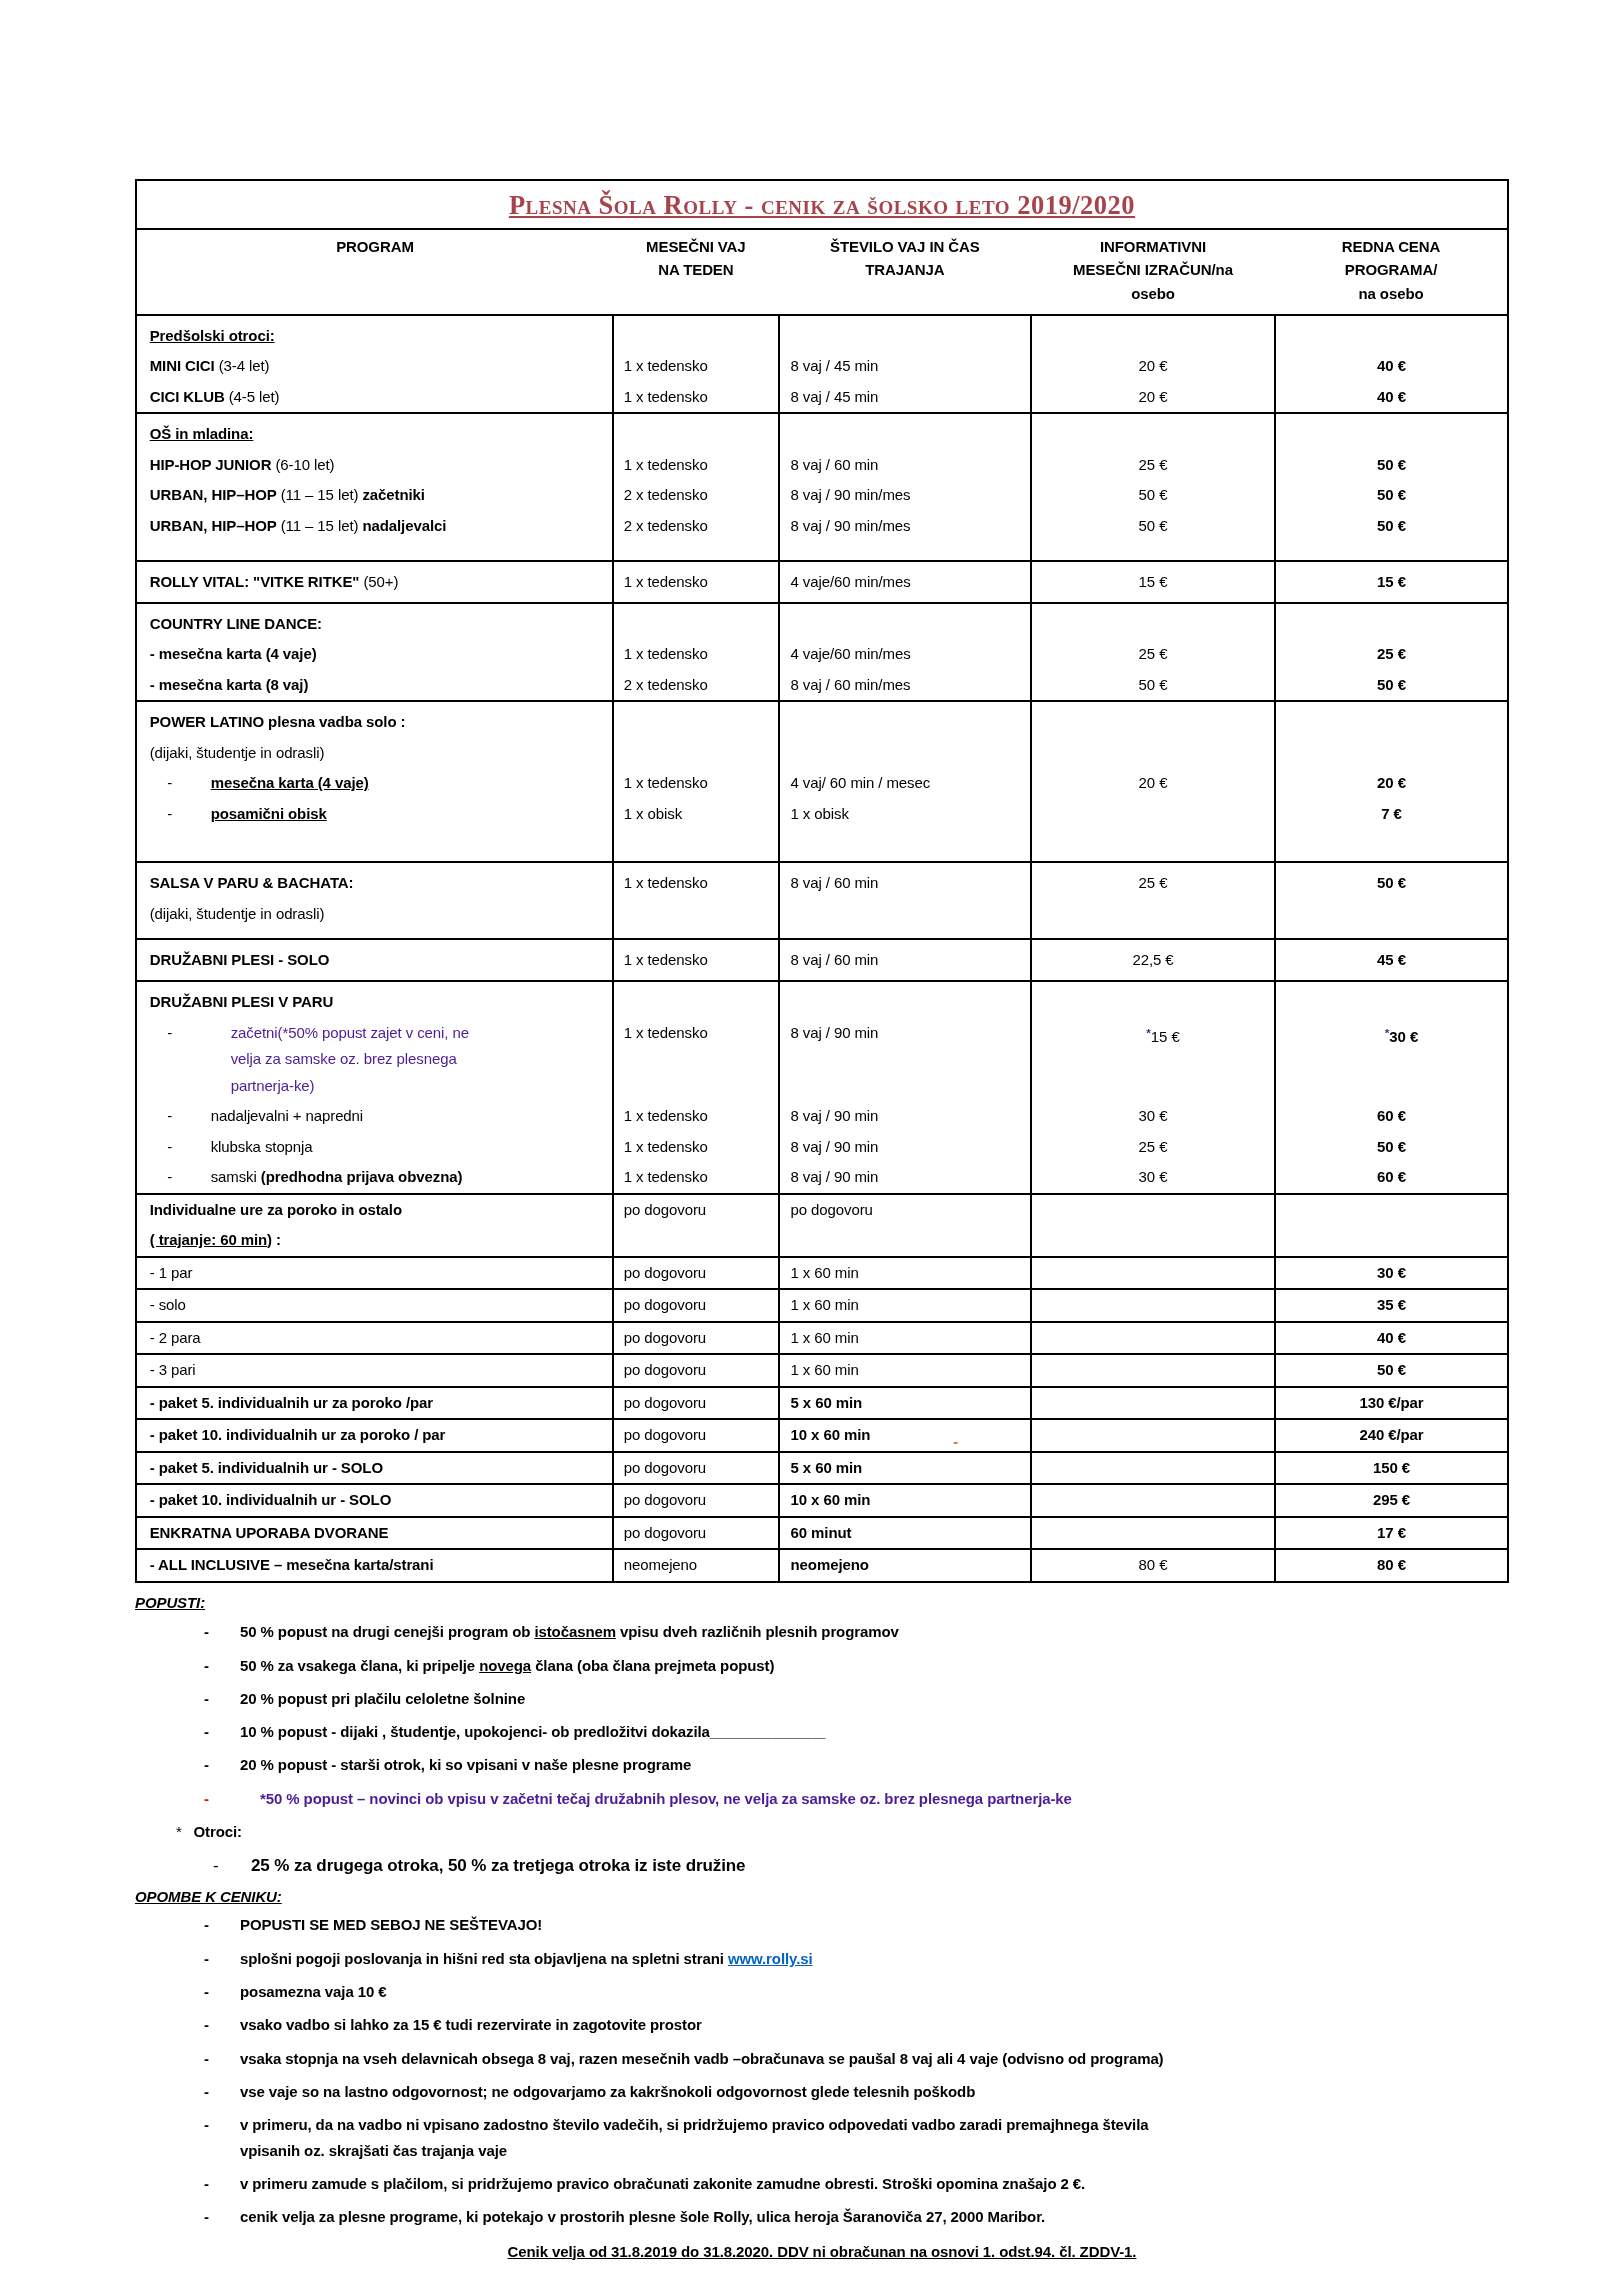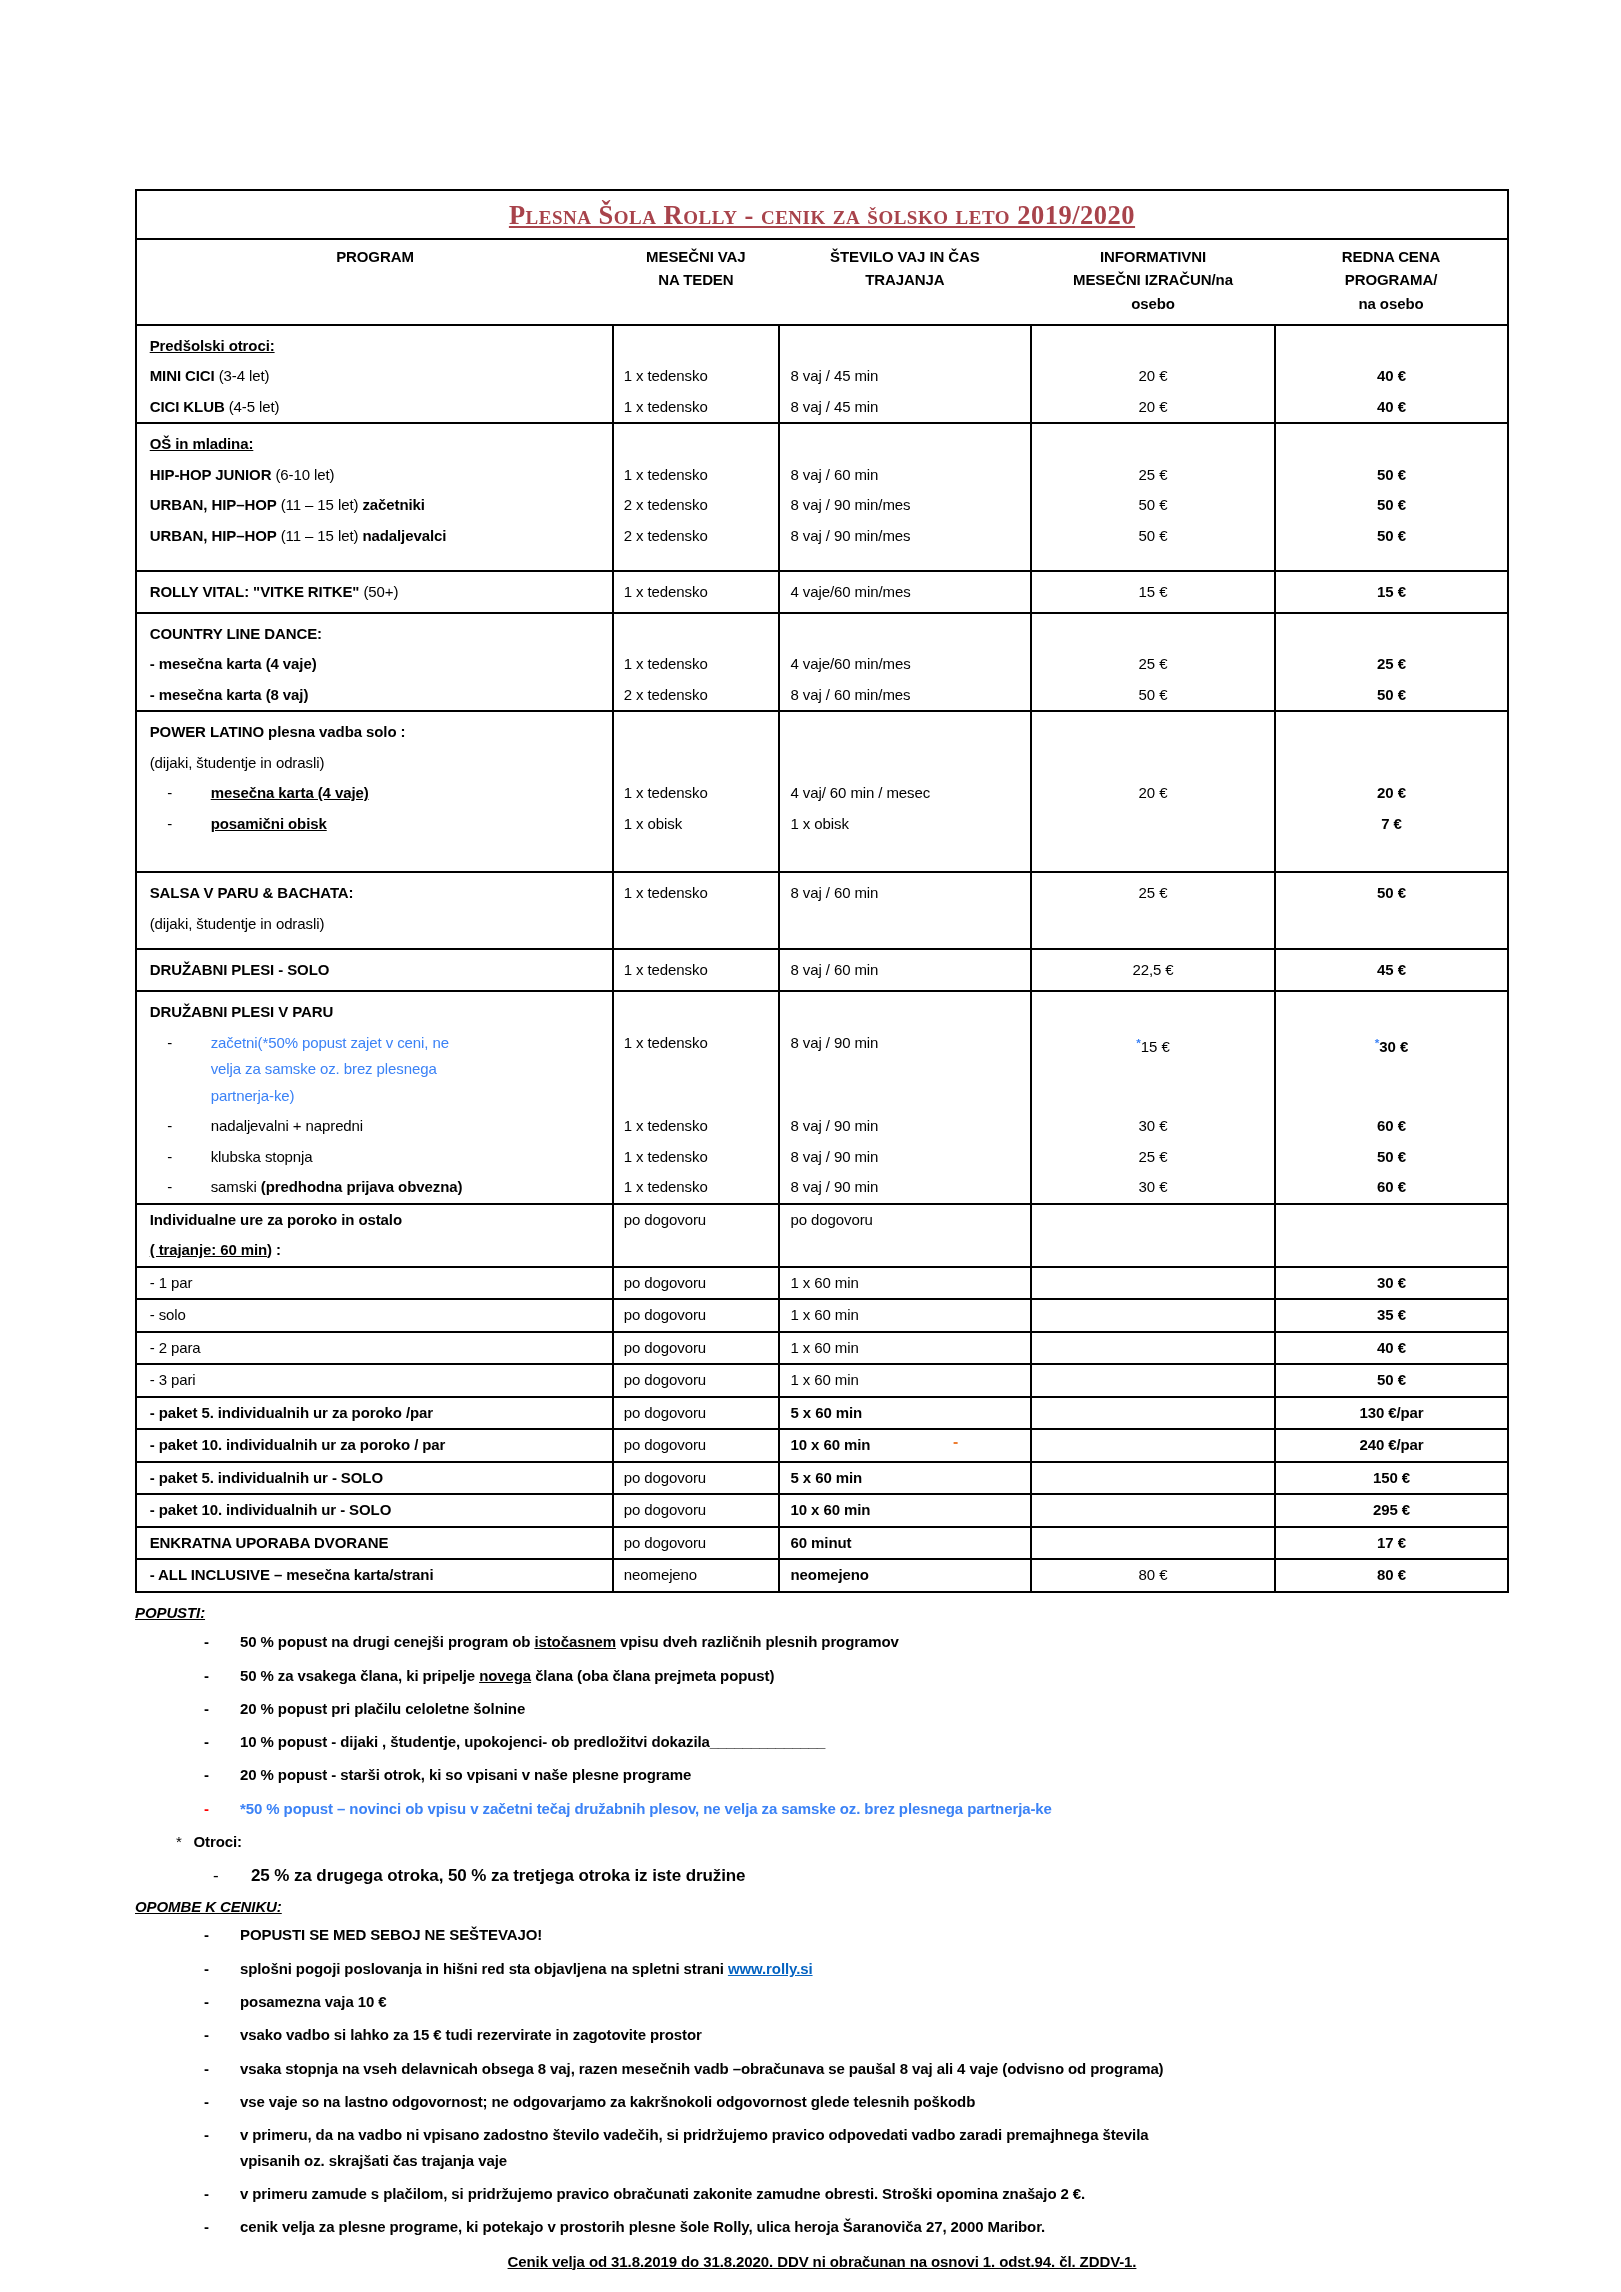--- a/index.html
+++ b/index.html
@@ -1,18 +1,18 @@
 <!DOCTYPE html>
 <html><head>
 <meta charset="utf-8">
 <style>
   html,body{margin:0;padding:0;background:#e8e8e8;}
   .page{position:relative;width:1621px;height:2293px;background:#ffffff;margin:0 auto;
         font-family:"Liberation Sans",sans-serif;color:#000;overflow:hidden;letter-spacing:-0.1px;}
-  .content{position:absolute;left:135px;top:189px;width:1374px;}
+  .content{position:absolute;left:135px;top:179px;width:1374px;}
 
   
   table.price{width:100%;border-collapse:collapse;table-layout:fixed;border:2px solid #000;}
   .title-row td{border-bottom:2px solid #000;text-align:center;padding:8.8px 0 6.9px;}
   .title-text{font-family:"Liberation Serif",serif;font-weight:700;font-size:26.5px;
               font-variant:small-caps;color:#A8434B;text-decoration:underline;letter-spacing:0.5px;}
   .head-row td{border-bottom:2.9px solid #000;font-weight:700;text-align:center;
                padding:4.9px 2px 8.8px;line-height:23.5px;font-size:15px;vertical-align:top;margin-top:16px;}
   tbody{border-top:2.9px solid #000;}
   tbody td{border-left:2px solid #000;border-right:2px solid #000;font-size:15px;
@@ -22,21 +22,21 @@
   tbody td.c2{padding-left:10.8px;}
   tbody td.c3,tbody td.c4{text-align:center;}
   tbody td.c4{font-weight:700;}
   tr.pt td{padding-top:6.9px;}
   tr.pb td{padding-bottom:6.9px;}
 
   .ln{position:relative;}
   .ln.dash-ln,.ln.ind{padding-left:61px;}
   .ln .dash{position:absolute;left:17.6px;}
 
-  .b{font-weight:700;} .u{text-decoration:underline;} .r{color:#3b82f6;}
+  .b{font-weight:700;} .u{text-decoration:underline;} .r{color:#4c1d95;margin-left:20px;}
   .sup{vertical-align:4.9px;font-size:11.8px;font-weight:700;}
   .link{color:#0563C1;text-decoration:underline;cursor:pointer;}
 
   
   .notes{margin-top:11.8px;font-size:15px;}
   .sec-h{font-weight:700;font-style:italic;text-decoration:underline;margin:2px 0 3.9px;}
   .nitem{position:relative;padding-left:105px;line-height:25.5px;margin:7.8px 0;font-weight:700;}
   .nitem .dash{position:absolute;left:69px;}
   .nitem.red,.nitem.red .dash{color:#FF0000;}
   .star-line{padding-left:41px;margin:7.8px 0;font-weight:700;line-height:25.5px;}

